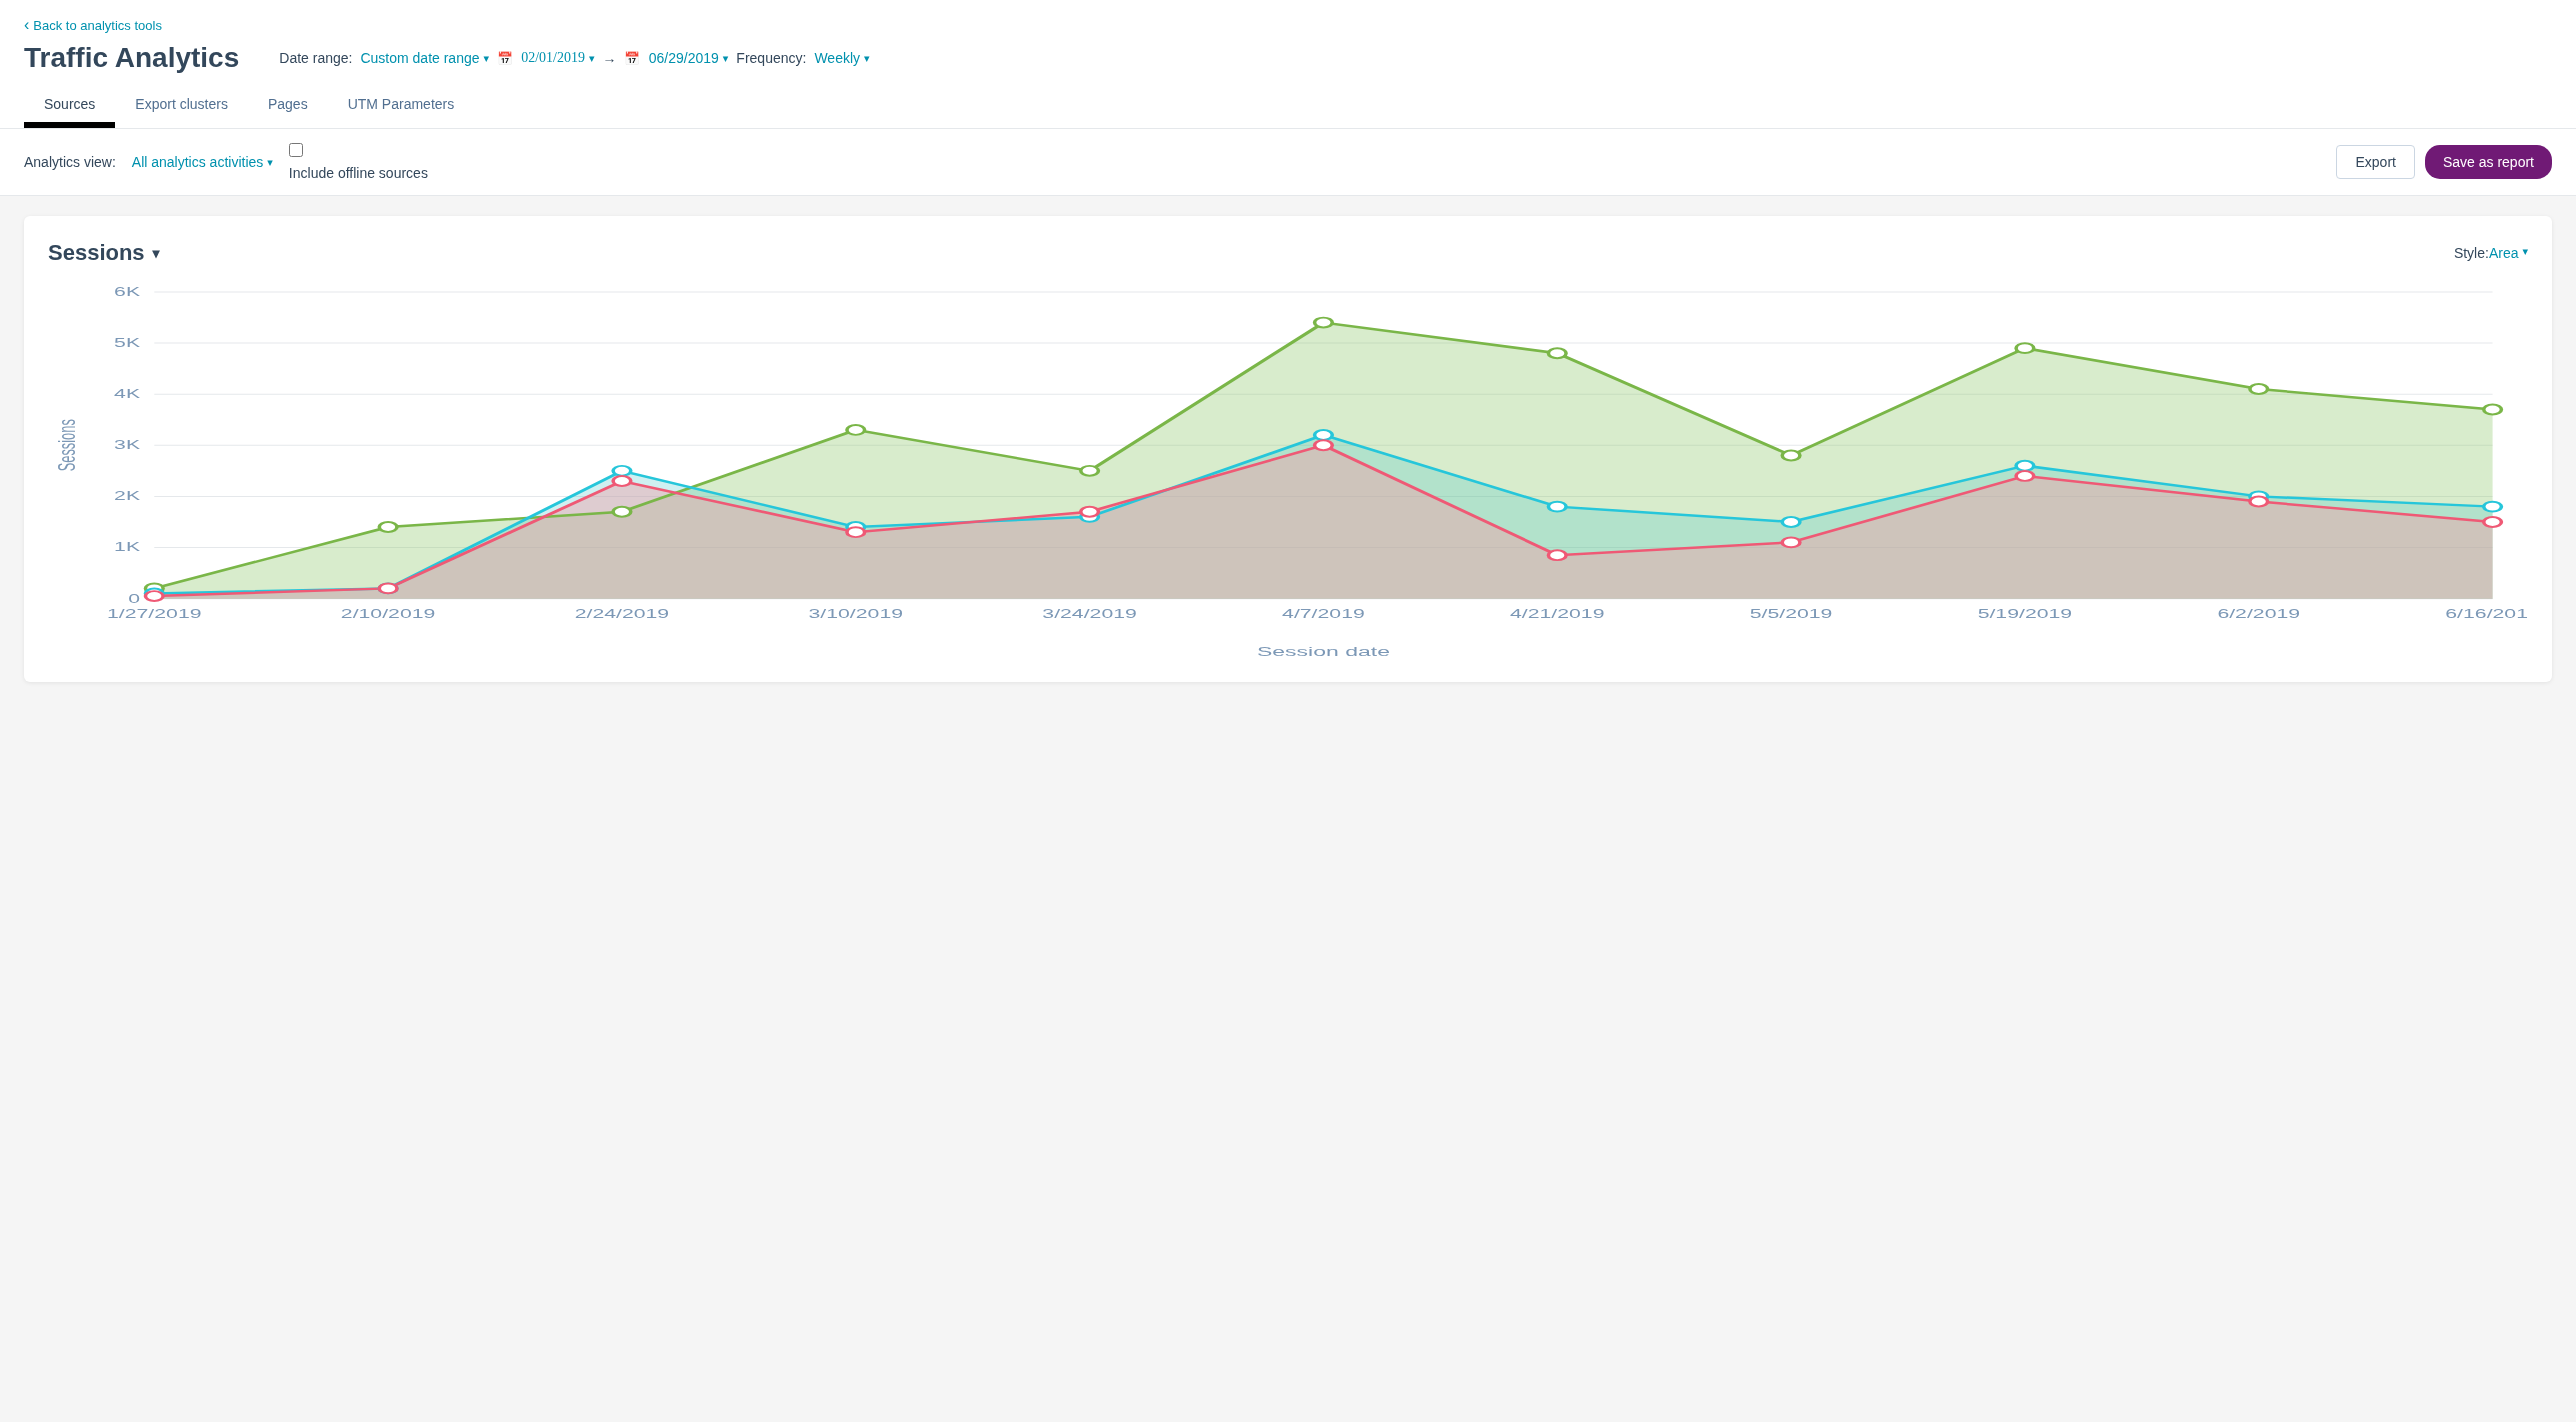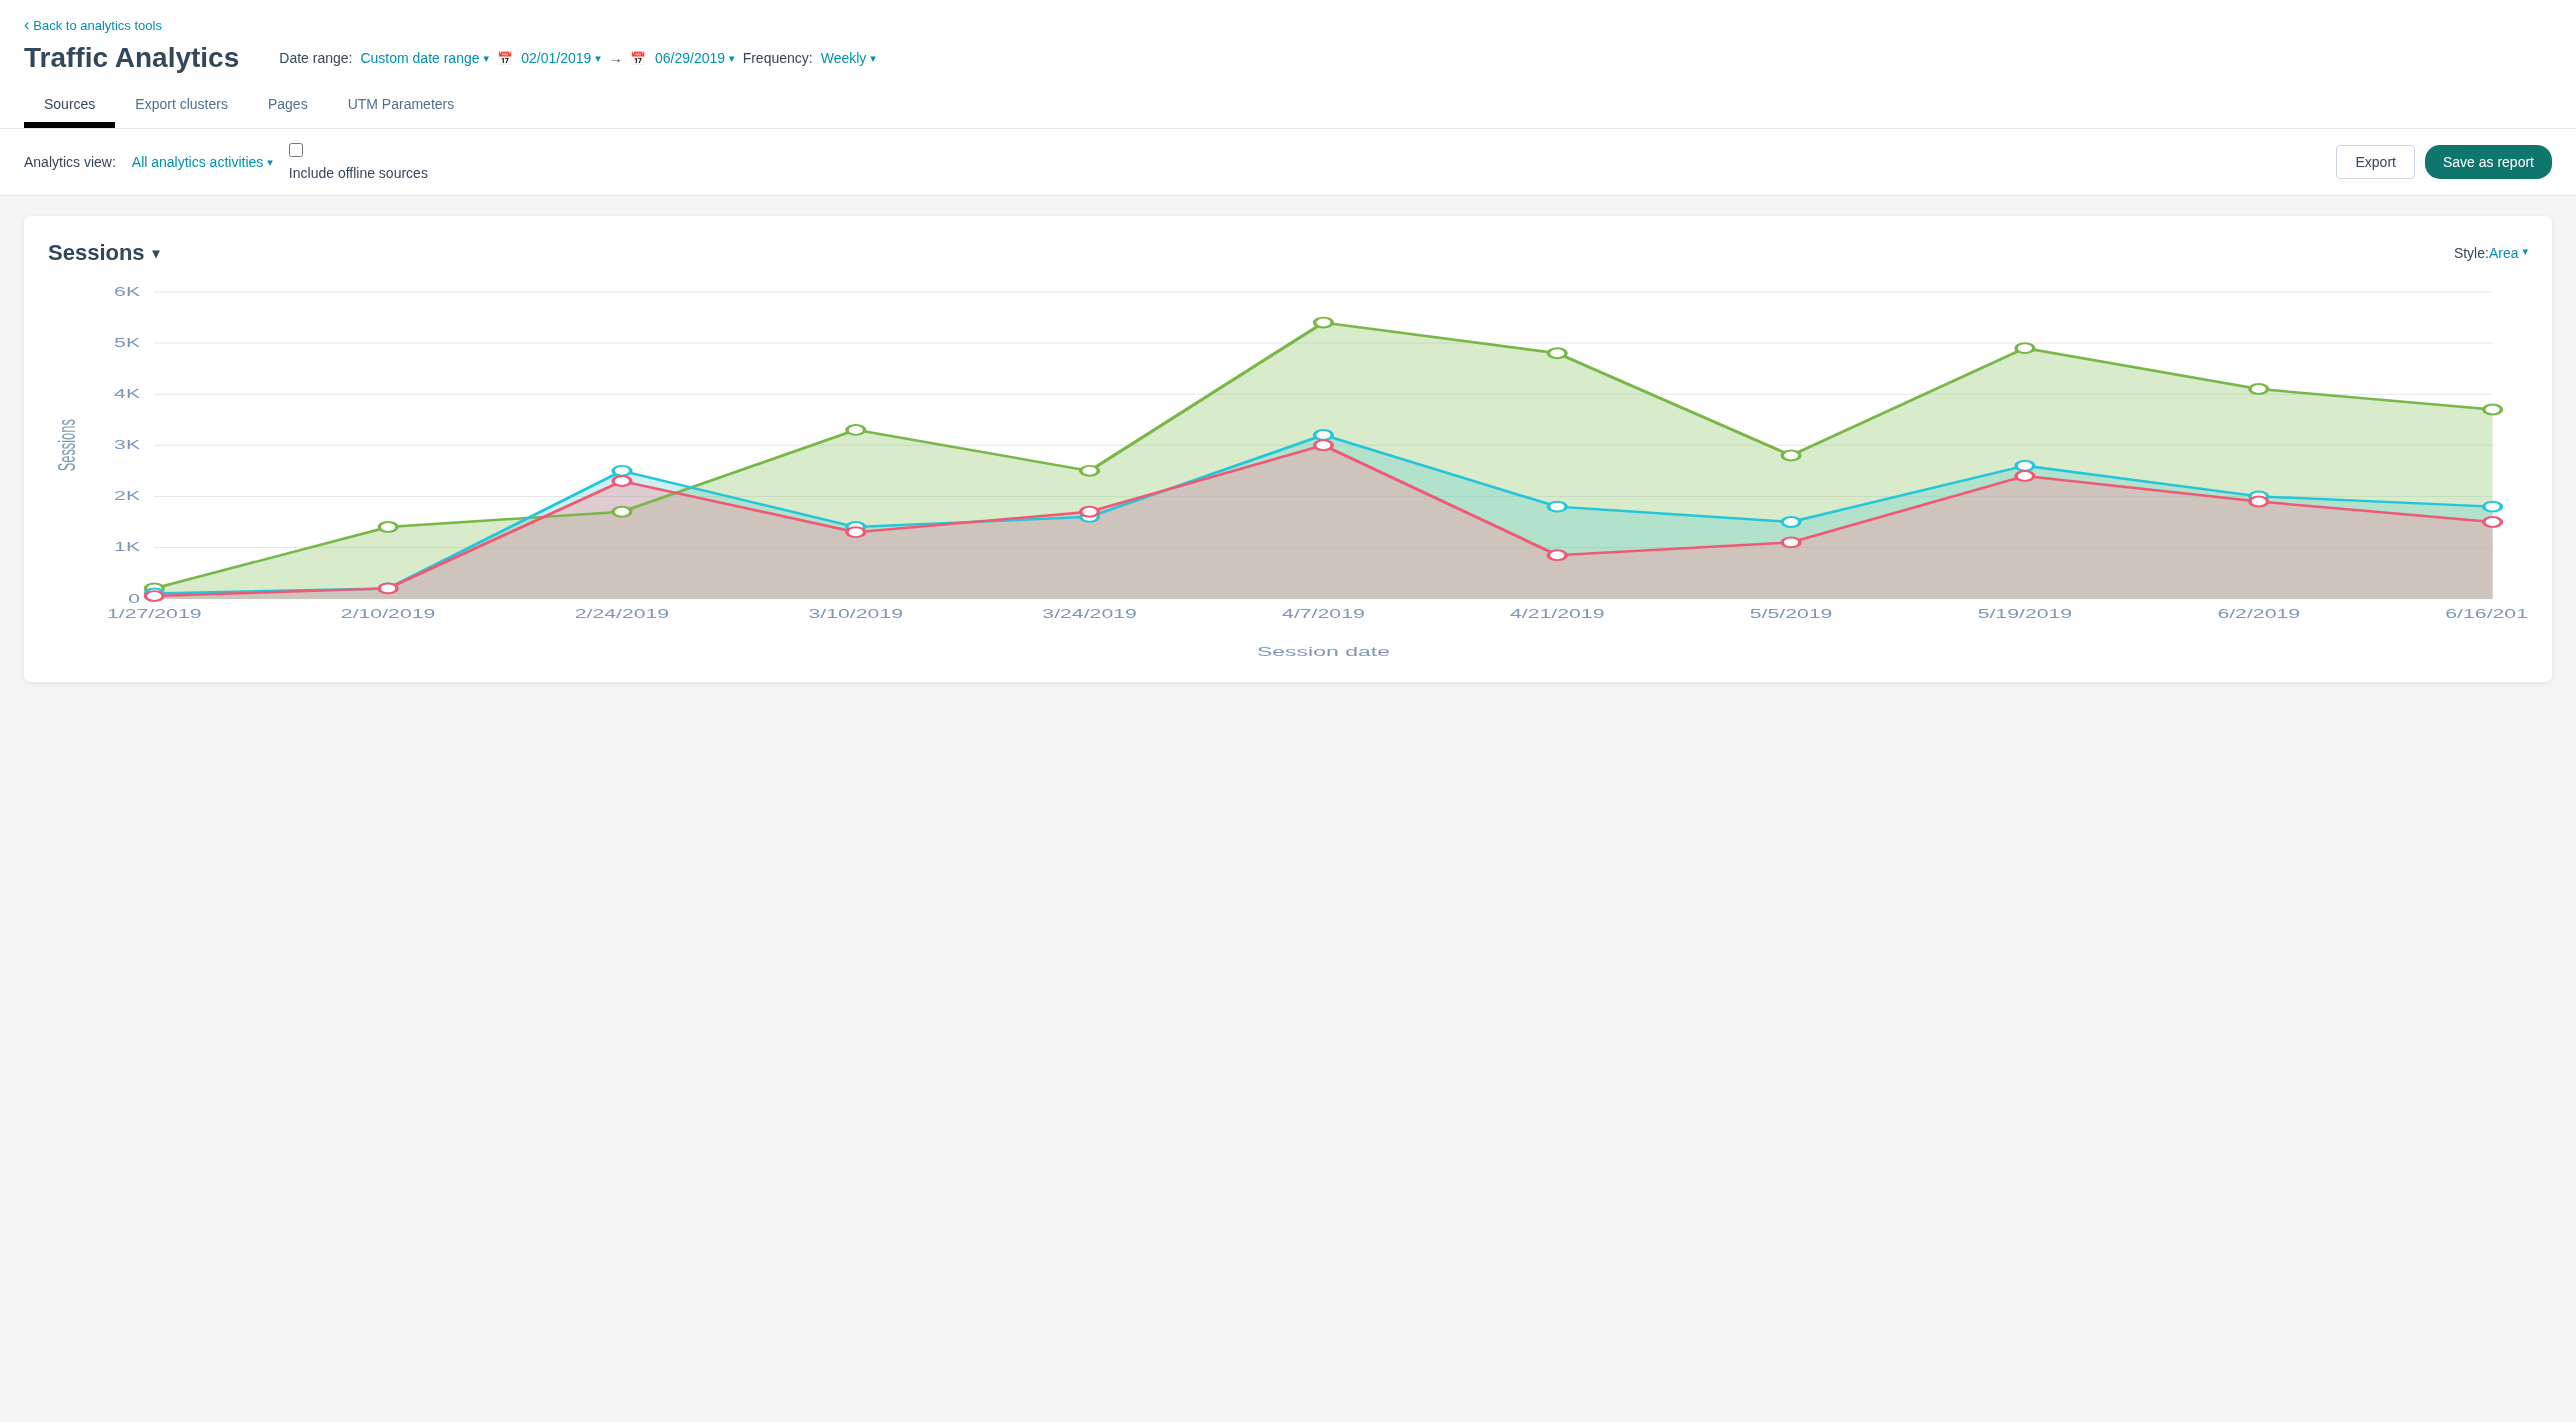--- a/index.html
+++ b/index.html
@@ -21,21 +21,21 @@
     .tab.active { color: #33475b; border-bottom: 6px solid #000000; }
     .toolbar { background: #fff; padding: 14px 24px; display: flex; align-items: center; gap: 16px; border-bottom: 1px solid #e5e8eb; }
     .analytics-view-label { color: #33475b; font-size: 14px; }
     .analytics-view-btn { color: #0091ae; font-weight: 500; cursor: pointer; display: inline-flex; align-items: center; gap: 4px; border: none; background: none; font-size: 14px; }
     .analytics-view-btn::after { content: '▾'; font-size: 11px; }
     .checkbox-group { display: flex; align-items: flex-start; gap: 8px; flex-direction: column; }
     .checkbox-group input[type=checkbox] { width: 14px; height: 14px; cursor: pointer; }
     .checkbox-label { color: #33475b; font-size: 14px; }
     .toolbar-right { margin-left: auto; display: flex; gap: 10px; }
     .btn-export { padding: 8px 18px; border: 1px solid #cbd6e2; background: #fff; color: #33475b; border-radius: 4px; cursor: pointer; font-size: 14px; font-weight: 500; }
-    .btn-save { padding: 8px 18px; background: #0f766e; color: #fff; border: none; border-radius: 15px; cursor: pointer; font-size: 14px; font-weight: 500; }
+    .btn-save { padding: 8px 18px; background: #701a75; color: #fff; border: none; border-radius: 15px; cursor: pointer; font-size: 14px; font-weight: 500; }
     .main-content { padding: 20px 24px; }
     .chart-card { background: #fff; border-radius: 6px; padding: 24px; box-shadow: 0 1px 4px rgba(0,0,0,0.08); }
     .chart-header { display: flex; align-items: center; justify-content: space-between; margin-bottom: 16px; }
     .chart-title { font-size: 22px; font-weight: 700; color: #33475b; display: flex; align-items: center; gap: 8px; }
     .chart-title::after { content: '▾'; font-size: 14px; color: #33475b; }
     .style-selector { display: flex; align-items: center; font-size: 14px; color: #33475b; }
     .style-btn { color: #0091ae; font-weight: 500; cursor: pointer; display: inline-flex; align-items: flex-start; gap: 4px; border: none; background: none; font-size: 14px; }
     .style-btn::after { content: '▾'; font-size: 11px; }
     .legend { display: flex; gap: 28px; margin-bottom: 16px; padding-left: 40px; }
     .legend-item { display: flex; align-items: center; gap: 6px; font-size: 13px; color: #33475b; }
@@ -51,21 +51,21 @@
     <span>Back to analytics tools</span>
   </div>
   <div class="title-row">
     <h1 class="page-title">Traffic Analytics</h1>
     <div class="date-controls">
       <span class="date-label">Date range:</span>
       <button class="date-btn">
         <span>Custom date range</span>
       </button>
       <span class="cal-icon">📅</span>
-      <button class="date-btn" style="font-size:14px;">
+      <button class="date-btn" style="font-size:14px;font-family:Liberation Serif, serif;">
         <span>02/01/2019</span>
       </button>
       <span class="arrow-sep">→</span>
       <span class="cal-icon">📅</span>
       <button class="date-btn" style="font-size:14px;">
         <span>06/29/2019</span>
       </button>
       <span class="freq-label">Frequency:</span>
       <button class="date-btn">
         <span>Weekly</span>

